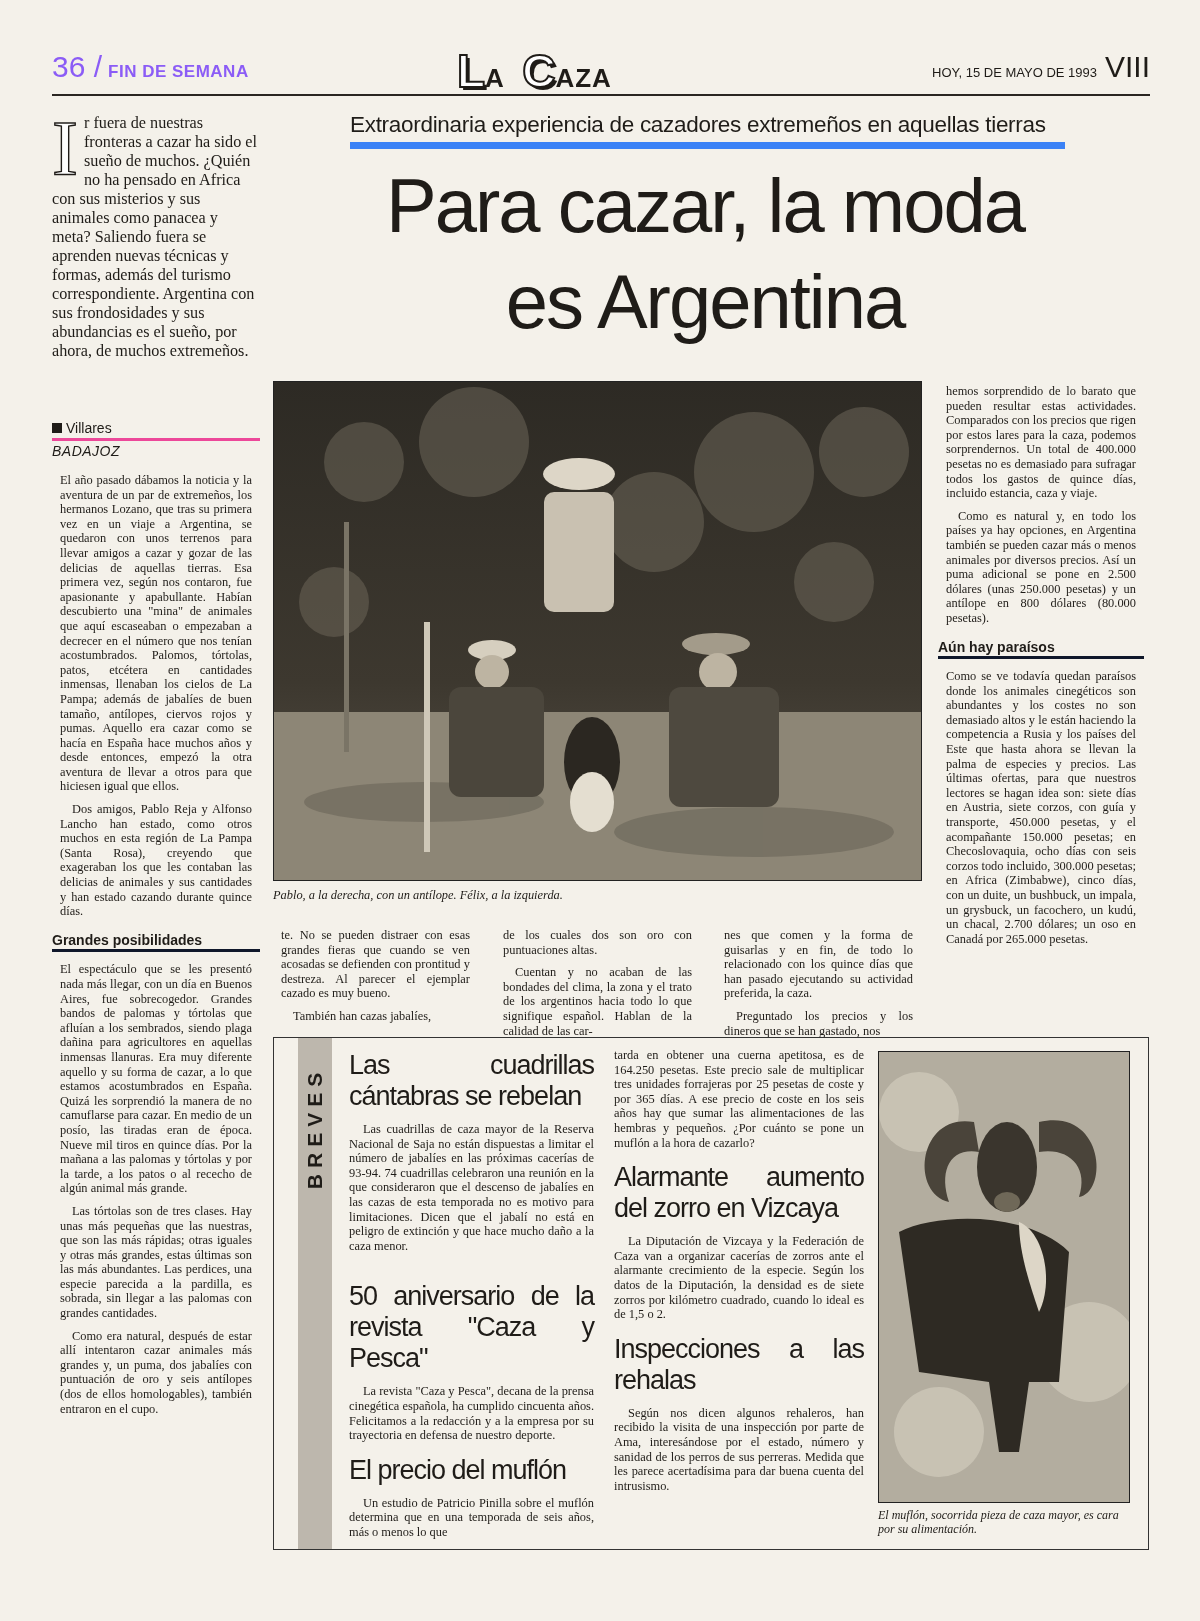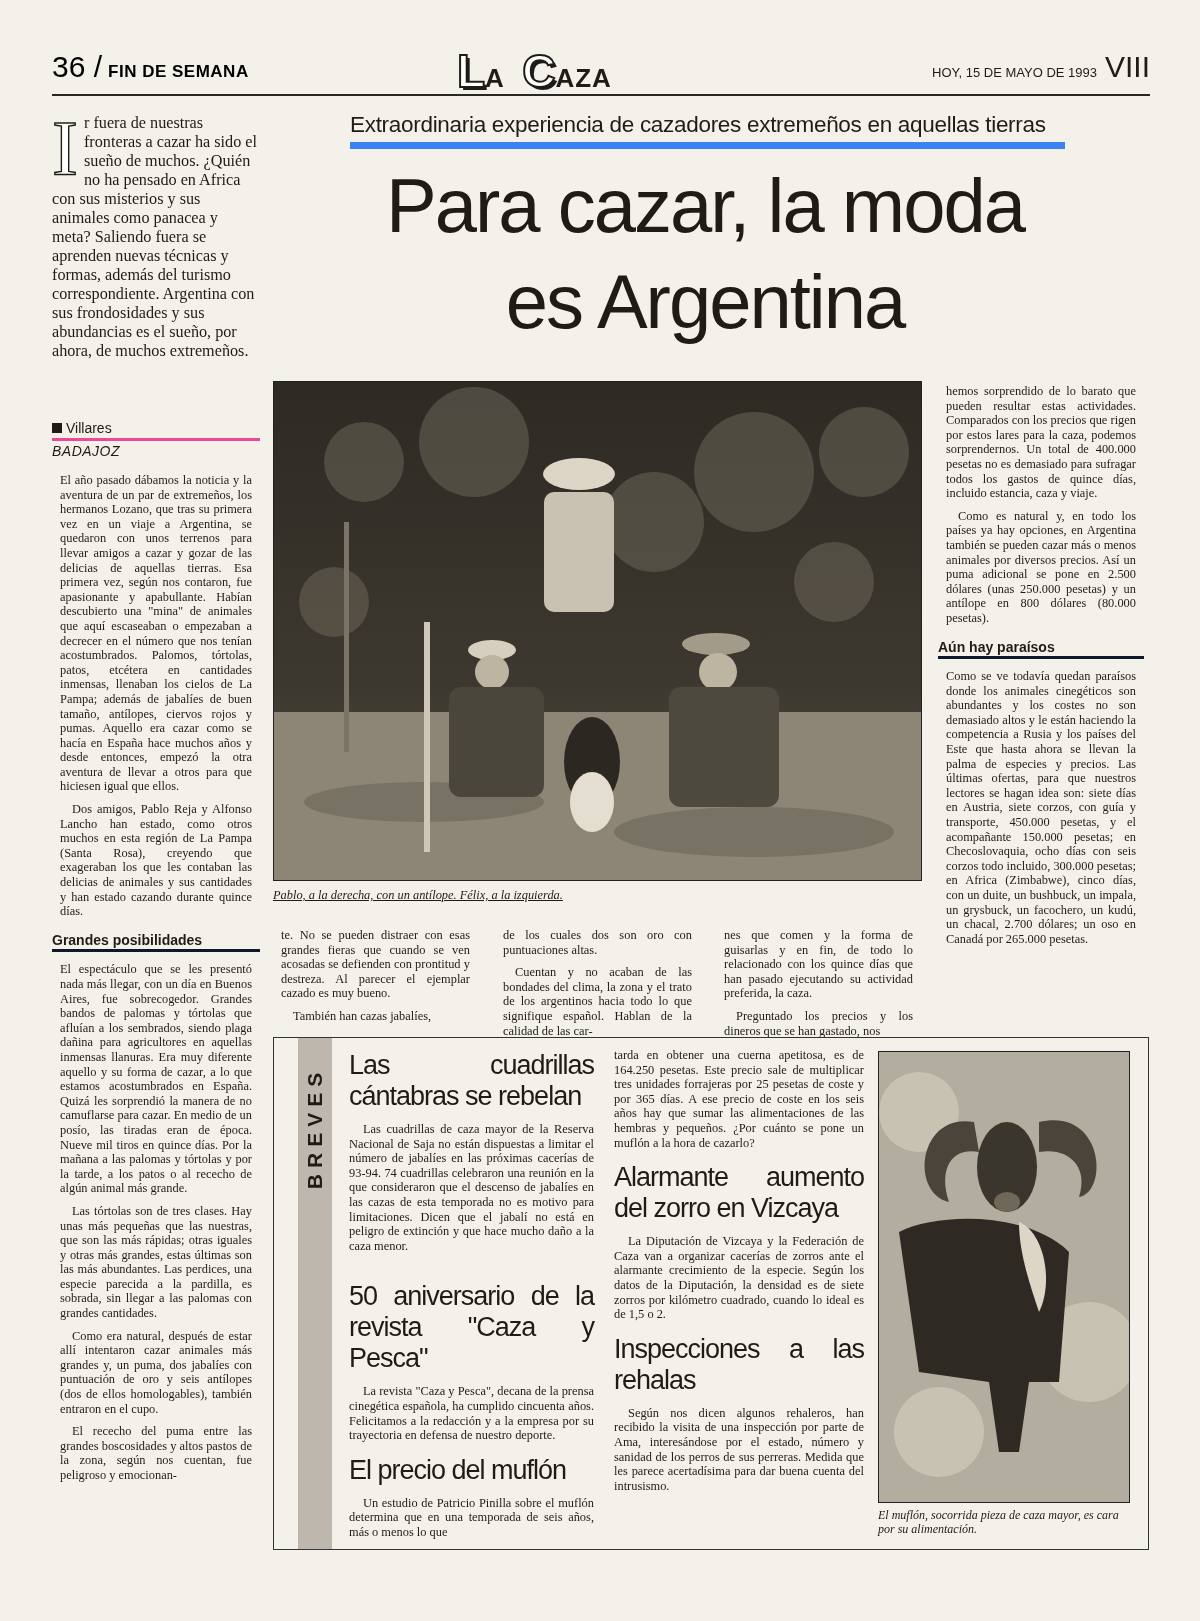--- a/index.html
+++ b/index.html
@@ -8,21 +8,21 @@
     background: #f4f1ea;
     color: #1f1c18;
     font-family: "Liberation Serif", "DejaVu Serif", serif;
     position: relative;
     overflow: hidden;
   }
   .abs { position: absolute; }
 
   
   .masthead { left: 52px; top: 48px; width: 1098px; height: 48px; border-bottom: 2px solid #2a2622; }
-  .page-num { left: 0; top: 2px; font-family: "Liberation Sans", sans-serif; font-size: 30px; color: #000000; }
+  .page-num { left: 0; top: 2px; font-family: "Liberation Sans", sans-serif; font-size: 30px; color: #8b5cf6; }
   .page-num .sec { font-size: 17px; font-weight: bold; letter-spacing: 0.5px; margin-left: 6px; }
   .logo { left: 405px; top: -4px; font-family: "Liberation Sans", sans-serif; font-weight: bold; }
   .logo .big { font-size: 46px; color: #fff; -webkit-text-stroke: 2px #1f1c18; text-shadow: 3px 3px 0 #1f1c18; }
   .logo .small { font-size: 26px; color: #1f1c18; letter-spacing: 1px; }
   .dateline { right: 0; top: 2px; font-family: "Liberation Sans", sans-serif; font-size: 13px; }
   .dateline .roman { font-size: 30px; margin-left: 8px; }
 
   
   .col { font-size: 12.4px; line-height: 14.6px; text-align: justify; }
   .col p { text-indent: 0; margin: 8px; }
@@ -77,21 +77,20 @@
   <div class="place">BADAJOZ</div>
 </div>
 
 <div class="abs col" style="left:52px; top:465px; width:208px;">
   <p>El año pasado dábamos la noticia y la aventura de un par de extremeños, los hermanos Lozano, que tras su primera vez en un viaje a Argentina, se quedaron con unos terrenos para llevar amigos a cazar y gozar de las delicias de aquellas tierras. Esa primera vez, según nos contaron, fue apasionante y apabullante. Habían descubierto una "mina" de animales que aquí escaseaban o empezaban a decrecer en el número que nos tenían acostumbrados. Palomos, tórtolas, patos, etcétera en cantidades inmensas, llenaban los cielos de La Pampa; además de jabalíes de buen tamaño, antílopes, ciervos rojos y pumas. Aquello era cazar como se hacía en España hace muchos años y desde entonces, empezó la otra aventura de llevar a otros para que hiciesen igual que ellos.</p>
   <p class="ind">Dos amigos, Pablo Reja y Alfonso Lancho han estado, como otros muchos en esta región de La Pampa (Santa Rosa), creyendo que exageraban los que les contaban las delicias de animales y sus cantidades y han estado cazando durante quince días.</p>
   <div class="subhead">Grandes posibilidades</div>
   <p>El espectáculo que se les presentó nada más llegar, con un día en Buenos Aires, fue sobrecogedor. Grandes bandos de palomas y tórtolas que afluían a los sembrados, siendo plaga dañina para agricultores en aquellas inmensas llanuras. Era muy diferente aquello y su forma de cazar, a lo que estamos acostumbrados en España. Quizá les sorprendió la manera de no camuflarse para cazar. En medio de un posío, las tiradas eran de época. Nueve mil tiros en quince días. Por la mañana a las palomas y tórtolas y por la tarde, a los patos o al rececho de algún animal más grande.</p>
   <p class="ind">Las tórtolas son de tres clases. Hay unas más pequeñas que las nuestras, que son las más rápidas; otras iguales y otras más grandes, estas últimas son las más abundantes. Las perdices, una especie parecida a la pardilla, es sobrada, sin llegar a las palomas con grandes cantidades.</p>
   <p class="ind">Como era natural, después de estar allí intentaron cazar animales más grandes y, un puma, dos jabalíes con puntuación de oro y seis antílopes (dos de ellos homologables), también entraron en el cupo.</p>
-  <p class="ind">El rececho del puma entre las grandes boscosidades y altos pastos de la zona, según nos cuentan, fue peligroso y emocionan-</p>
 </div>
 
 <div class="abs kicker">Extraordinaria experiencia de cazadores extremeños en aquellas tierras</div>
 <div class="abs headline">
   <div>Para cazar, la moda</div>
   <div>es Argentina</div>
 </div>
 
 <div class="abs photo">
   <svg width="649" height="500" viewBox="0 0 649 500">
@@ -128,21 +127,21 @@
     <rect x="150" y="240" width="6" height="230" fill="#cfc8b8"></rect>
 
     <ellipse cx="442" cy="262" rx="34" ry="11" fill="#a39b8a"></ellipse>
     <circle cx="444" cy="290" r="19" fill="#bdb4a2"></circle>
     <rect x="395" y="305" width="110" height="120" rx="12" fill="#4e493f"></rect>
 
     <ellipse cx="318" cy="380" rx="28" ry="45" fill="#2b2721"></ellipse>
     <ellipse cx="318" cy="420" rx="22" ry="30" fill="#e4ded0"></ellipse>
   </svg>
 </div>
-<div class="abs caption" style="left:273px; top:888px; width:649px;text-decoration:underline;">Pablo, a la derecha, con un antílope. Félix, a la izquierda.</div>
+<div class="abs caption" style="left:273px; top:888px; width:649px;">Pablo, a la derecha, con un antílope. Félix, a la izquierda.</div>
 
 <div class="abs col" style="left:273px; top:920px; width:205px;">
   <p>te. No se pueden distraer con esas grandes fieras que cuando se ven acosadas se defienden con prontitud y destreza. Al parecer el ejemplar cazado es muy bueno.</p>
   <p class="ind">También han cazas jabalíes,</p>
 </div>
 <div class="abs col" style="left:495px; top:920px; width:205px;">
   <p>de los cuales dos son oro con puntuaciones altas.</p>
   <p class="ind">Cuentan y no acaban de las bondades del clima, la zona y el trato de los argentinos hacia todo lo que signifique español. Hablan de la calidad de las car-</p>
 </div>
 <div class="abs col" style="left:716px; top:920px; width:205px;">

